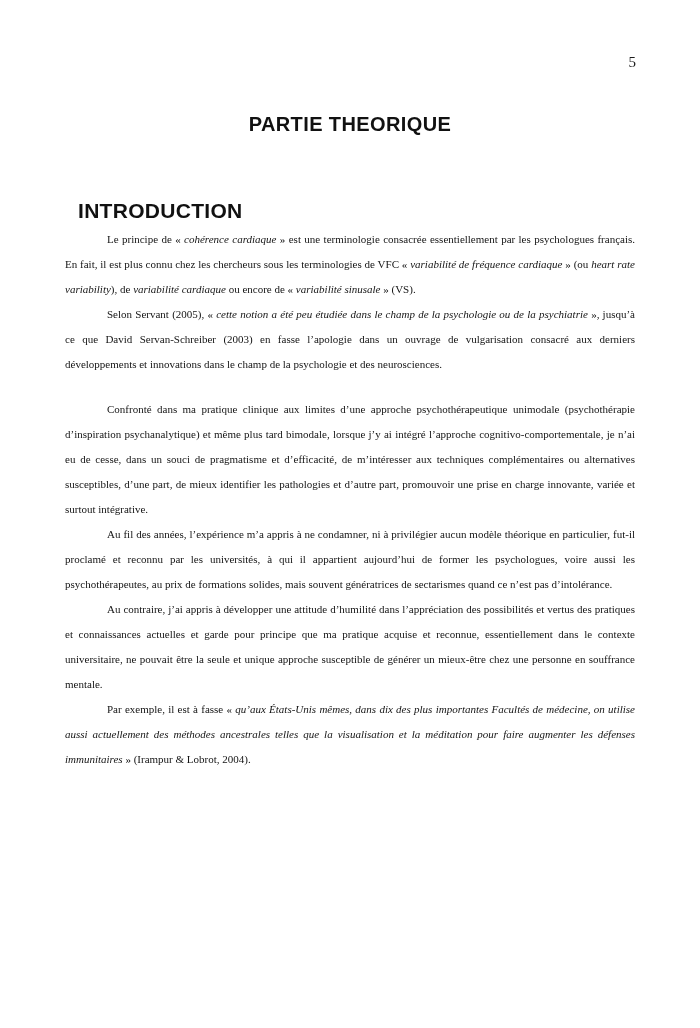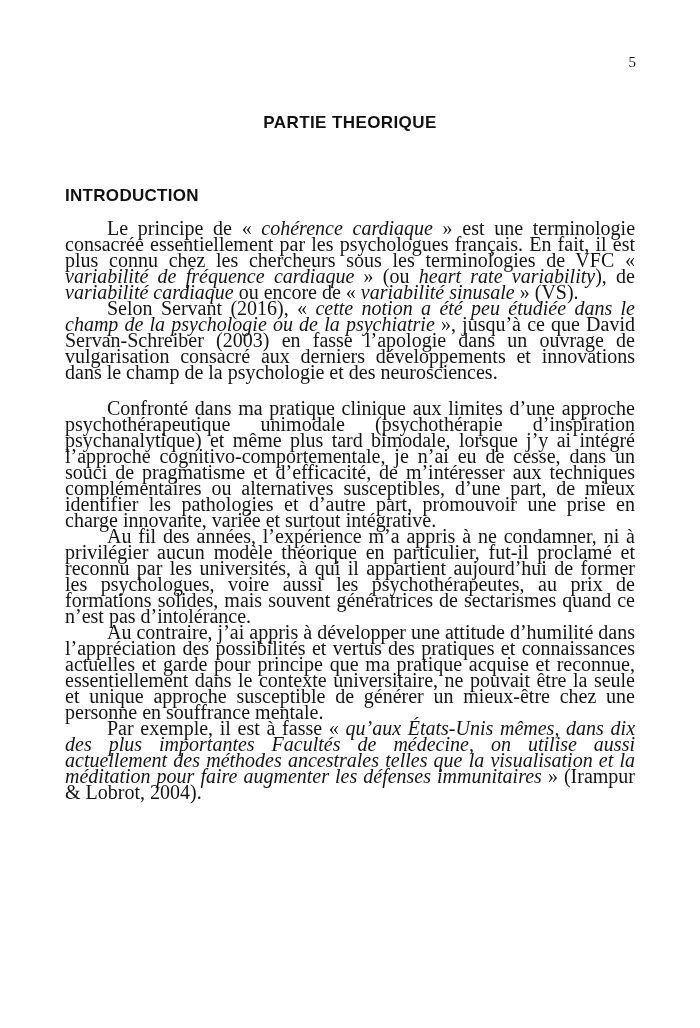--- a/index.html
+++ b/index.html
@@ -26,42 +26,42 @@
   }
   .doc-title {
     position: absolute;
     top: 113px;
     left: 0;
     width: 100%;
     margin: 0;
     text-align: center;
     font-family: "Liberation Sans", "DejaVu Sans", sans-serif;
     font-weight: 700;
-    font-size: 17px;
+    font-size: 20px;
     letter-spacing: 0.4px;
     color: #111111;
   }
   .section-heading {
     position: absolute;
     top: 186px;
     left: 65px;
-    margin: 0;
+    margin: 13px;
     font-family: "Liberation Sans", "DejaVu Sans", sans-serif;
     font-weight: 700;
-    font-size: 17px;
+    font-size: 21px;
     letter-spacing: 0.3px;
     color: #111111;
   }
   .body-text {
     position: absolute;
-    top: 220px;
+    top: 227px;
     left: 65px;
     width: 570px;
-    font-size: 20px;
-    line-height: 16px;
+    font-size: 11px;
+    line-height: 25px;
     text-align: justify;
     color: #141414;
   }
   .body-text p {
     margin: 0;
     padding: 0;
     text-indent: 42px;
   }
   .body-text p.spaced {
     margin-top: 20px;
@@ -75,19 +75,19 @@
 
 <div class="page">
   <div class="page-number">5</div>
 
   <h1 class="doc-title">PARTIE THEORIQUE</h1>
 
   <h2 class="section-heading">INTRODUCTION</h2>
 
   <div class="body-text">
       <p><span>Le principe de « </span><em>cohérence cardiaque</em><span> » est une terminologie consacrée essentiellement par les psychologues français. En fait,  il est plus connu chez les chercheurs sous les terminologies de VFC « </span><em>variabilité de fréquence cardiaque</em><span> » (ou </span><em>heart rate variability</em><span>), de </span><em>variabilité cardiaque</em><span> ou encore de « </span><em>variabilité sinusale</em><span> » (VS).</span></p>
-      <p><span>Selon Servant (2016), « </span><em>cette notion a été peu étudiée dans le champ de la psychologie ou de la psychiatrie</em><span> », jusqu’à ce que David Servan-Schreiber (2003) en fasse l’apologie dans un ouvrage de vulgarisation consacré aux derniers développements et innovations dans le champ de la psychologie et des neurosciences.</span></p>
+      <p><span>Selon Servant (2005), « </span><em>cette notion a été peu étudiée dans le champ de la psychologie ou de la psychiatrie</em><span> », jusqu’à ce que David Servan-Schreiber (2003) en fasse l’apologie dans un ouvrage de vulgarisation consacré aux derniers développements et innovations dans le champ de la psychologie et des neurosciences.</span></p>
       <p class="spaced"><span>Confronté dans ma pratique clinique aux limites d’une approche psychothérapeutique unimodale (psychothérapie d’inspiration psychanalytique) et même plus tard bimodale, lorsque j’y ai intégré l’approche cognitivo-comportementale,  je n’ai eu de cesse, dans un souci de pragmatisme et d’efficacité, de m’intéresser  aux techniques complémentaires ou alternatives susceptibles,  d’une part, de mieux identifier les pathologies et d’autre part, promouvoir une prise en charge innovante, variée et surtout intégrative.</span></p>
       <p><span>Au fil des années, l’expérience m’a appris à ne condamner, ni à privilégier aucun modèle théorique en particulier, fut-il proclamé et reconnu par les universités, à qui il appartient aujourd’hui de former les psychologues, voire aussi les psychothérapeutes, au prix de formations solides, mais souvent génératrices de sectarismes quand ce n’est pas d’intolérance.</span></p>
       <p><span>Au contraire, j’ai appris à développer une attitude d’humilité dans l’appréciation des possibilités et vertus des pratiques et connaissances actuelles et garde pour principe que ma pratique acquise et reconnue, essentiellement dans le contexte universitaire, ne pouvait être la seule et unique approche susceptible de générer un mieux-être chez une personne en souffrance mentale.</span></p>
       <p><span>Par exemple, il est à fasse « </span><em>qu’aux États-Unis mêmes,  dans dix des plus importantes Facultés de médecine, on utilise aussi actuellement des méthodes ancestrales telles que la visualisation et la méditation pour faire augmenter les défenses immunitaires</em><span> » (Irampur &amp; Lobrot, 2004).</span></p>
     </div>
 </div>
 
 </body></html>

